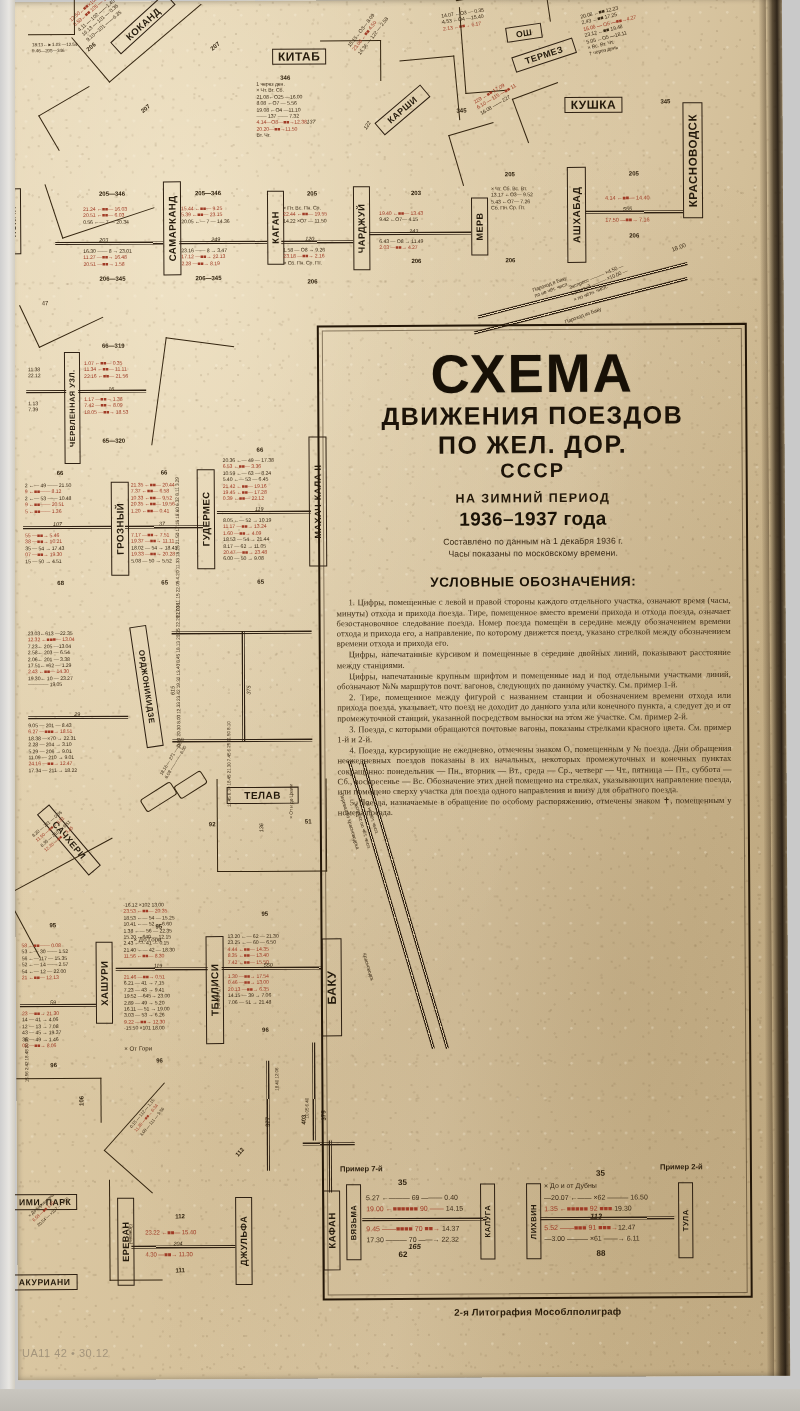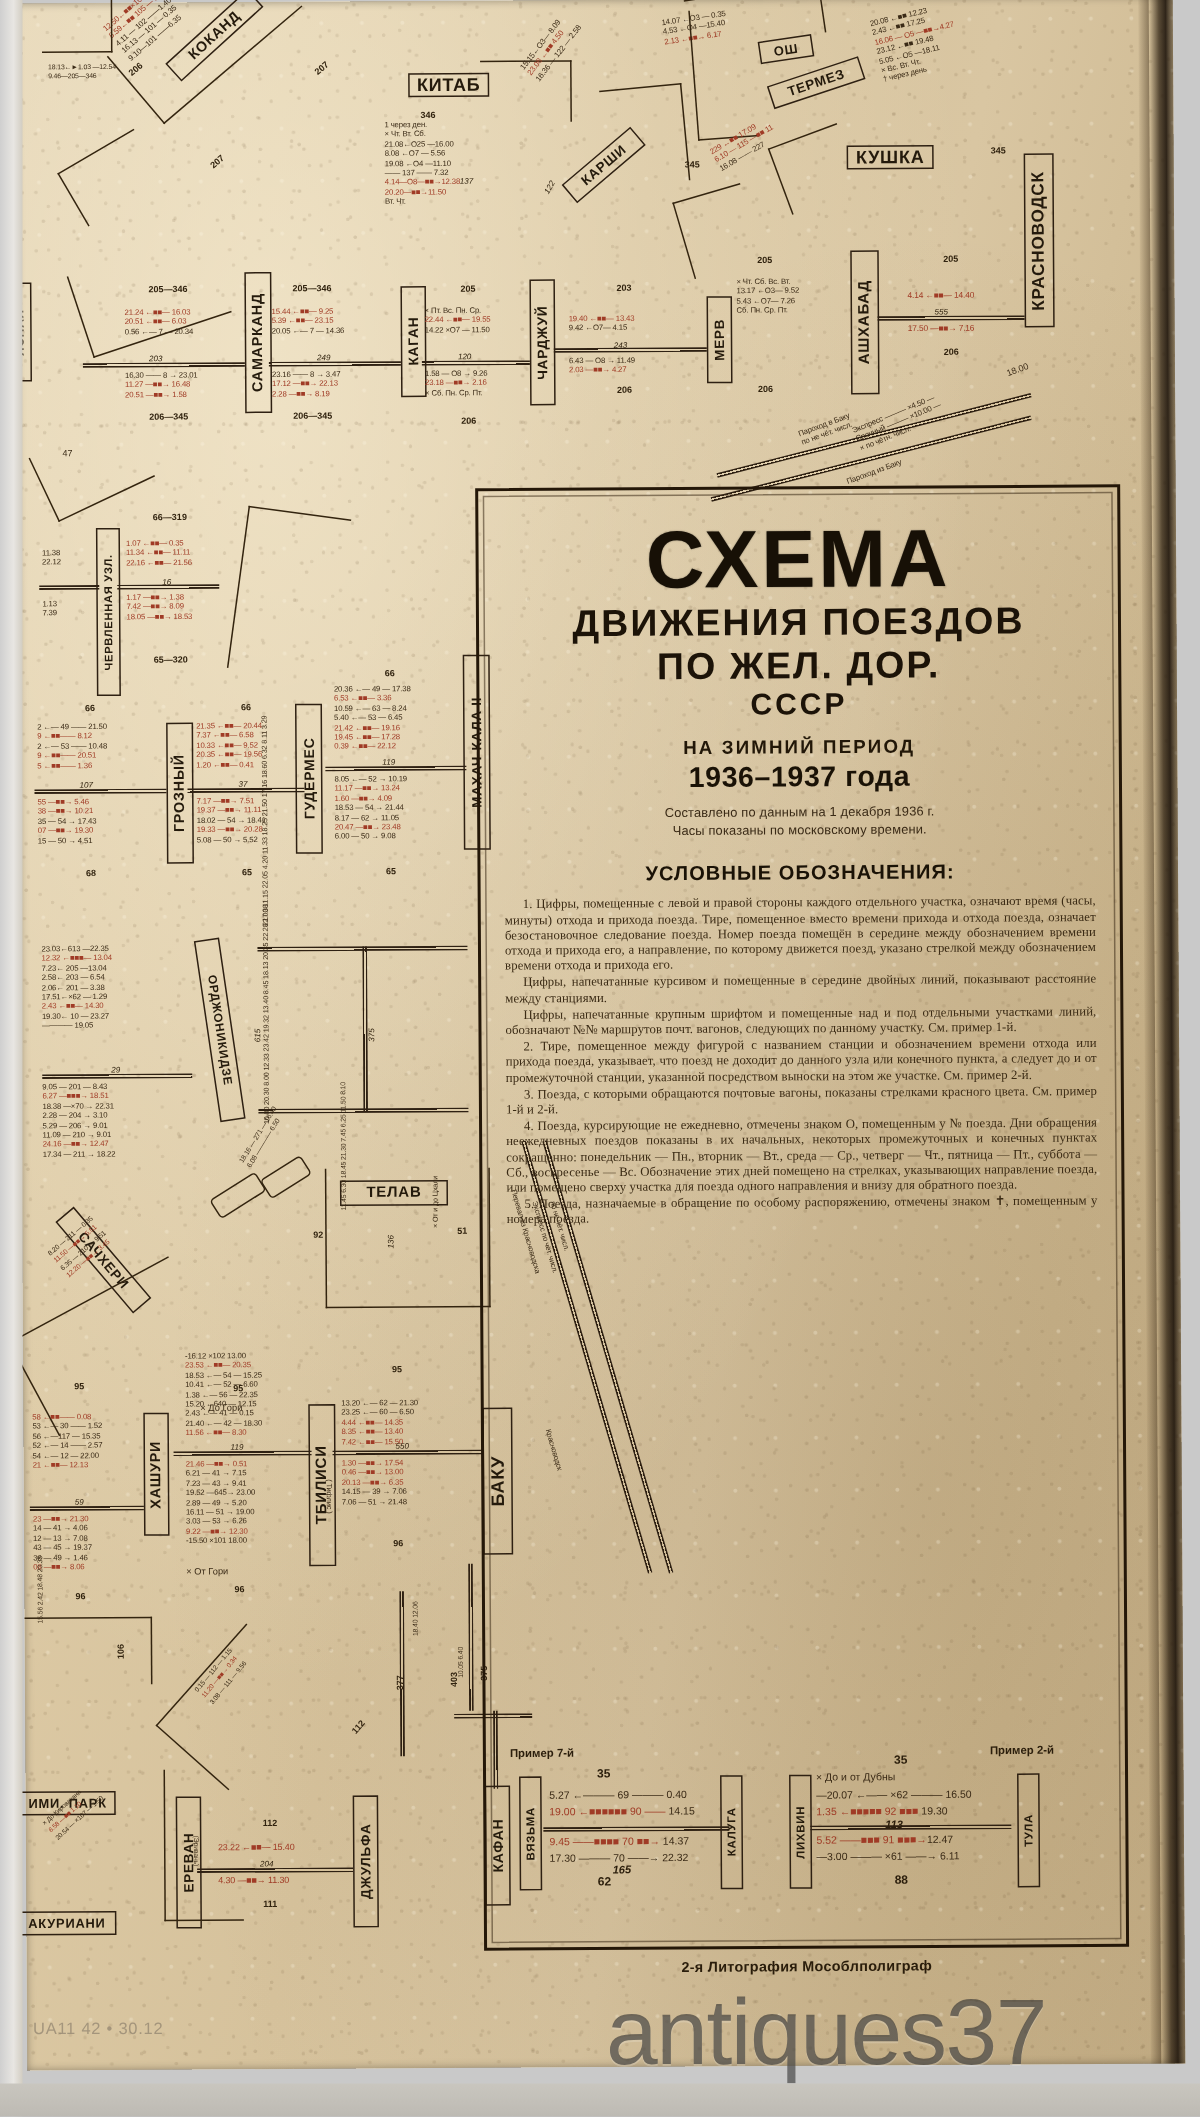--- a/index.html
+++ b/index.html
@@ -758,16 +758,15 @@
 
     <div id="footerLine">2-я Литография Мособлполиграф</div>
 
     <div id="edgeband2"></div>
     <div id="edgeband"></div>
   </div>
 
   <div id="whitegutter"></div>
 
   <div id="wmSmall">UA11 42 • 30.12</div>
-  <div id="wmAnt">antiques37</div>
 
   <div id="bottomShadow"></div>
 </div>
 
 </body></html>

